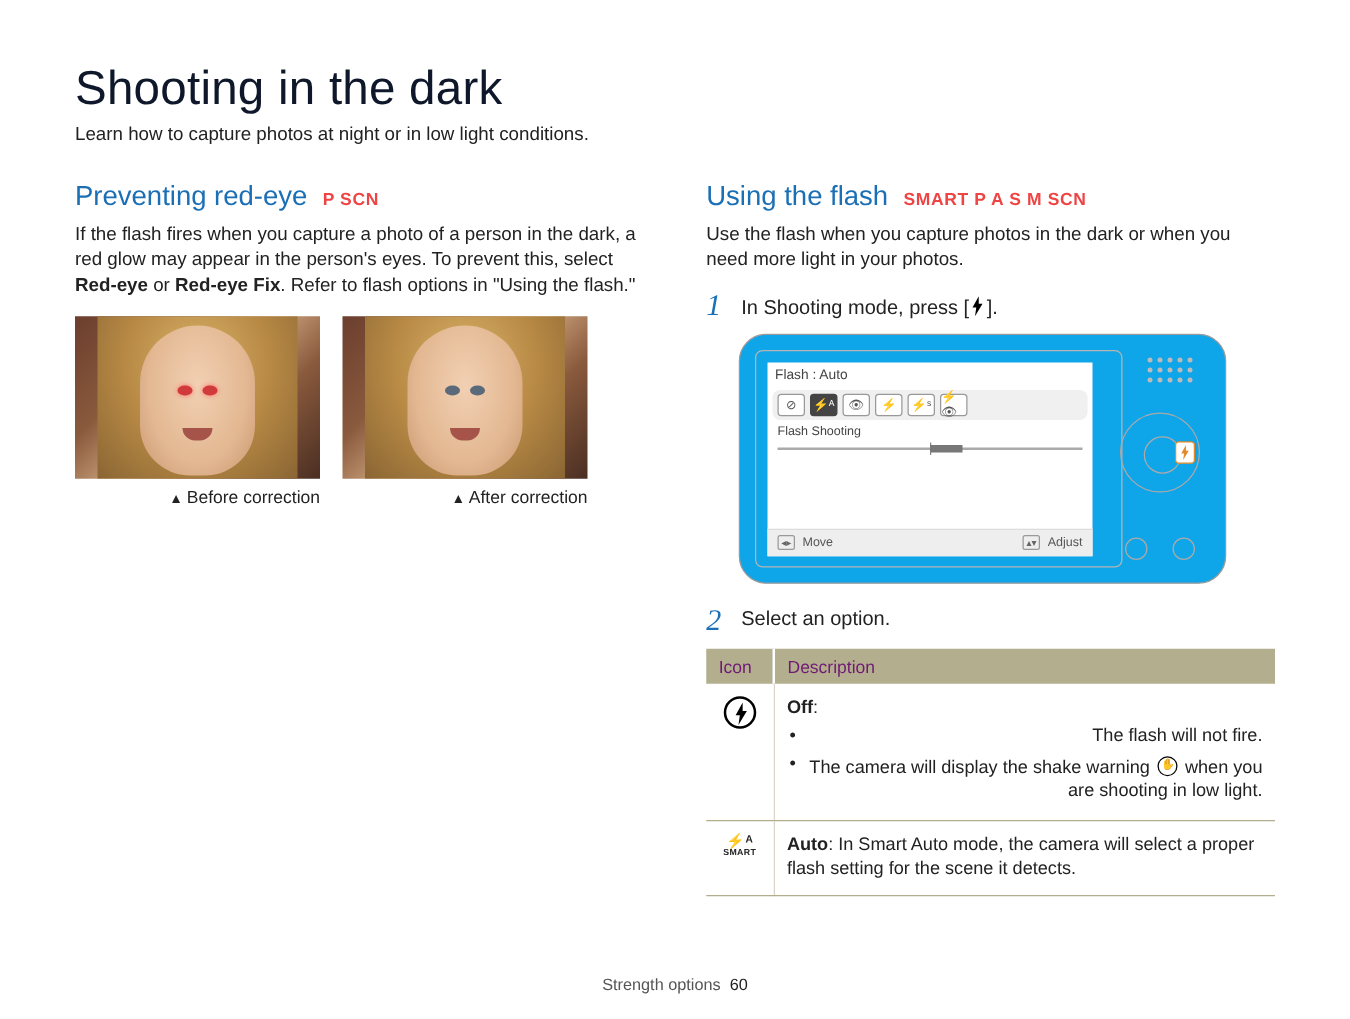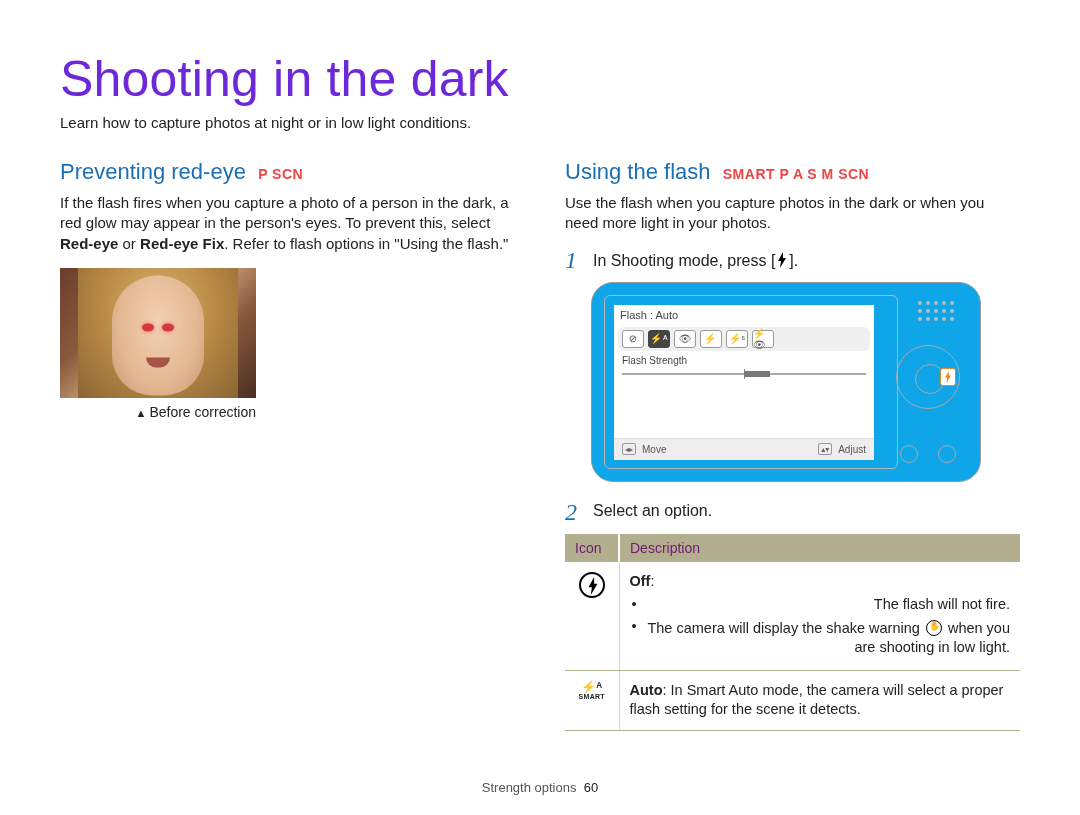--- a/index.html
+++ b/index.html
@@ -6,22 +6,22 @@
   body {
     width: 1080px;
     height: 815px;
     background: #fff;
     font-family: Arial, Helvetica, sans-serif;
     color: #222;
     position: relative;
     padding: 50px 60px 0 60px;
   }
   .page-title {
-    color: #6d28d9;
-    font-size: 50px;
+    color: #0f172a;
+    font-size: 38px;
     font-weight: 400;
     margin-bottom: 6px;
     font-family: "Arial Narrow", Arial, sans-serif;
     letter-spacing: 0.2px;
   }
   .subtitle {
     font-size: 15px;
     color: #222;
     margin-bottom: 28px;
   }
@@ -206,20 +206,31 @@
       <div class="photo-col">
         <div class="photo">
           <div class="hair"></div>
           <div class="face">
             <div class="eye red l"></div>
               <div class="eye red r"></div>
               <div class="mouth"></div>
           </div>
         </div>
         <div class="caption">Before correction</div>
+      </div>
+      <div class="photo-col">
+        <div class="photo">
+          <div class="hair"></div>
+          <div class="face">
+            <div class="eye l"></div>
+              <div class="eye r"></div>
+              <div class="mouth"></div>
+          </div>
+        </div>
+        <div class="caption">After correction</div>
       </div>
     </div>
   </div>
 
   <div class="col">
     <div class="section-heading">
       <span>Using the flash</span>
       &nbsp;<span class="modes">SMART P A S M SCN</span>
     </div>
     <div class="body-text">Use the flash when you capture photos in the dark or when you need more light in your photos.</div>
@@ -238,21 +249,21 @@
         <div class="lcd">
           <div class="lcd-title">Flash : Auto</div>
           <div class="icon-bar">
             <div class="ibox">⊘</div>
             <div class="ibox selected">⚡ᴬ</div>
             <div class="ibox">👁</div>
             <div class="ibox">⚡</div>
             <div class="ibox">⚡ˢ</div>
             <div class="ibox">⚡👁</div>
           </div>
-          <div class="lcd-sub">Flash Strength</div>
+          <div class="lcd-sub">Flash Shooting</div>
           <div class="slider">
             <div class="slider-track"></div>
               <div class="slider-center"></div>
               <div class="slider-fill"></div>
           </div>
           <div class="lcd-footer">
             <span class="sym">◂▸</span>
             <span>Move</span>
             <span style="flex:1"></span>
             <span class="sym">▴▾</span>

